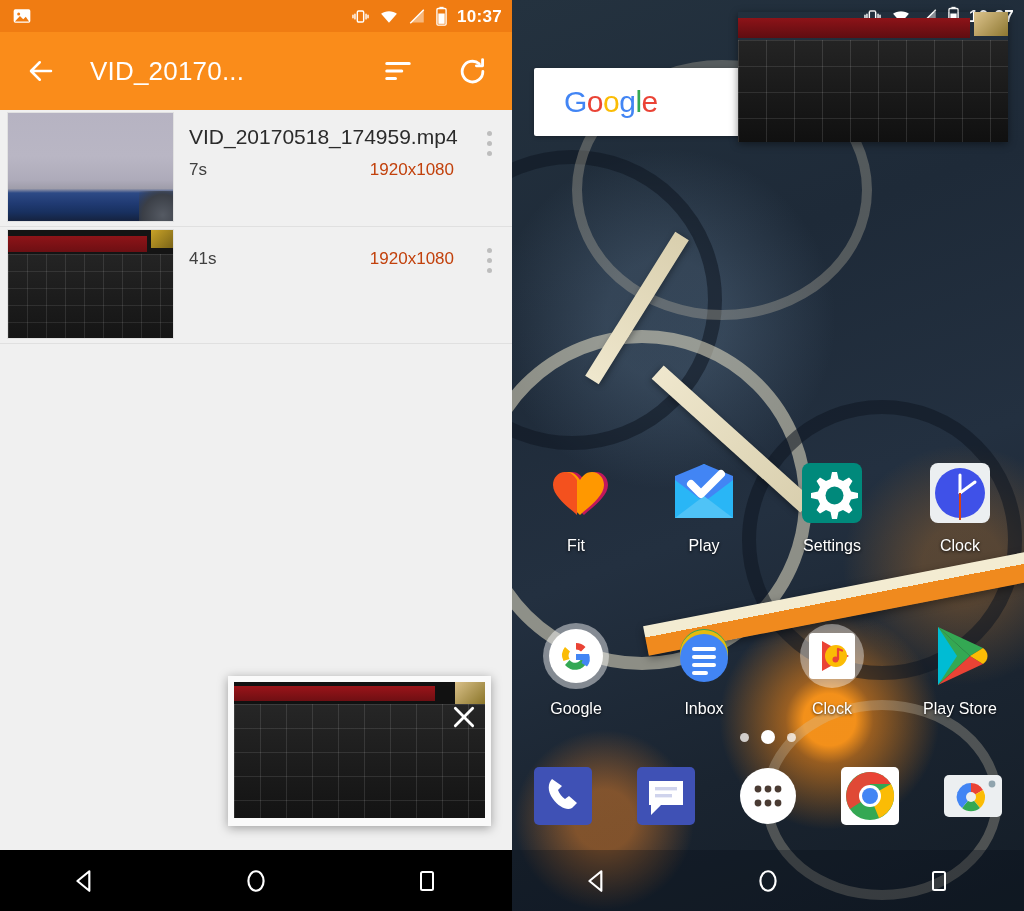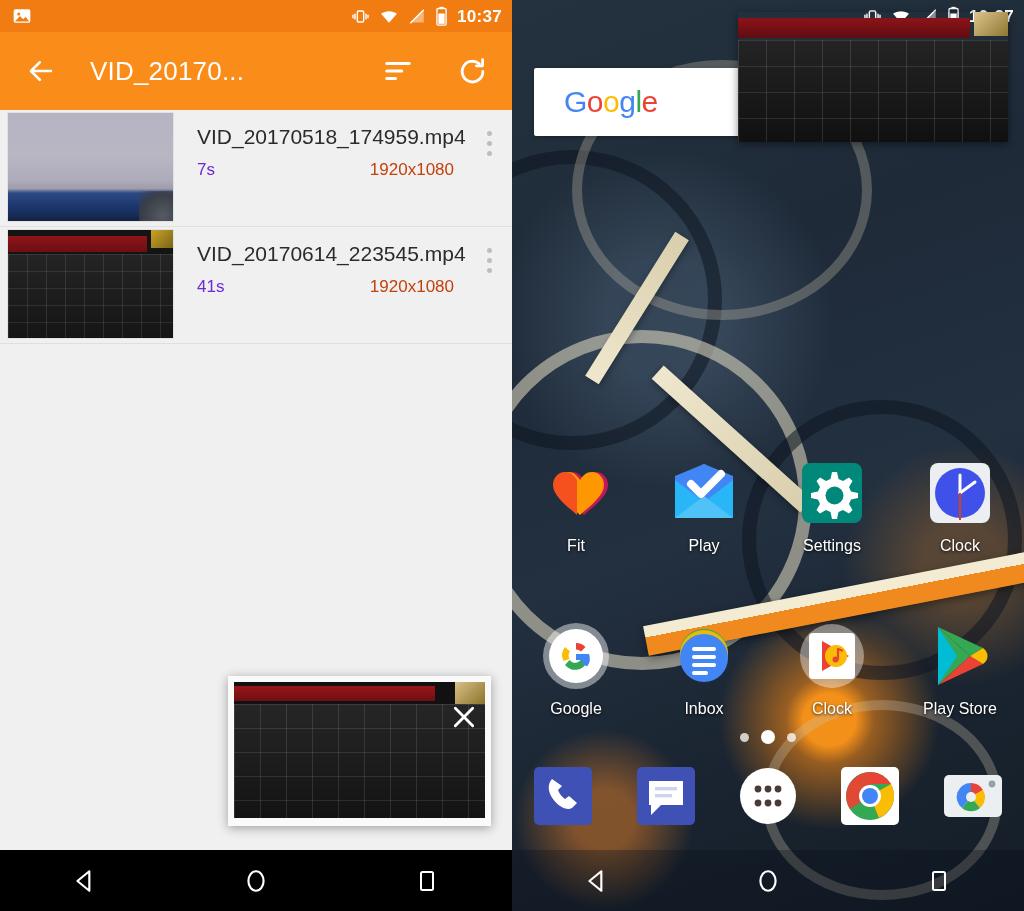--- a/index.html
+++ b/index.html
@@ -60,24 +60,24 @@
   }
   .thumb-b .keys { position:absolute; left:0; top:24px; right:0; bottom:0;
     background:
       repeating-linear-gradient(to right, rgba(255,255,255,.10) 0 1px, rgba(0,0,0,0) 1px 19px),
       repeating-linear-gradient(to bottom, rgba(255,255,255,.09) 0 1px, rgba(0,0,0,0) 1px 17px),
       linear-gradient(to bottom,#242424,#151515);
   }
   .thumb-b .corner { position:absolute; right:0; top:0; width:22px; height:18px;
     background:linear-gradient(135deg,#c9a227,#7a6418); }
 
-  .vid-meta { flex:1; min-width:0; padding:10px 0 0 24px; }
+  .vid-meta { flex:1; min-width:0; padding:10px 0 0 16px; }
   .vid-name { font-size:21px; color:#2b2b2b; line-height:28px; word-break:break-all; }
   .vid-sub { display:flex; align-items:center; margin-top:9px; padding-right:12px; }
-  .vid-dur { font-size:17px; color:#6d28d9; }
+  .vid-dur { font-size:17px; color:#404040; }
   .vid-res { font-size:17px; color:#c2410c; margin-left:auto; }
   .kebab { width:46px; flex:none; padding-top:18px; display:flex; flex-direction:column;
            align-items:center; gap:5px; cursor:pointer; }
   .kebab i { width:5px; height:5px; border-radius:50%; background:#bdbdbd; display:block; }
 
   
   .float-win {
     position:absolute; left:228px; top:676px; width:263px; height:150px;
     background:#fafafa; box-shadow:0 2px 10px rgba(0,0,0,.35); padding:6px 6px 8px 6px;
   }
@@ -251,21 +251,20 @@
         </div>
       </div>
 
       <div class="vid-row">
         <div class="thumb thumb-b">
           <div class="redbar"></div>
           <div class="keys"></div>
           <div class="corner"></div>
         </div>
         <div class="vid-meta">
-          <div class="vid-name">VID_20170614_223545.mp4</div>
           <div class="vid-sub">
             <span class="vid-dur">41s</span>
             <span class="vid-res">1920x1080</span>
           </div>
         </div>
         <div class="kebab">
           <i></i>
             <i></i>
             <i></i>
         </div>

